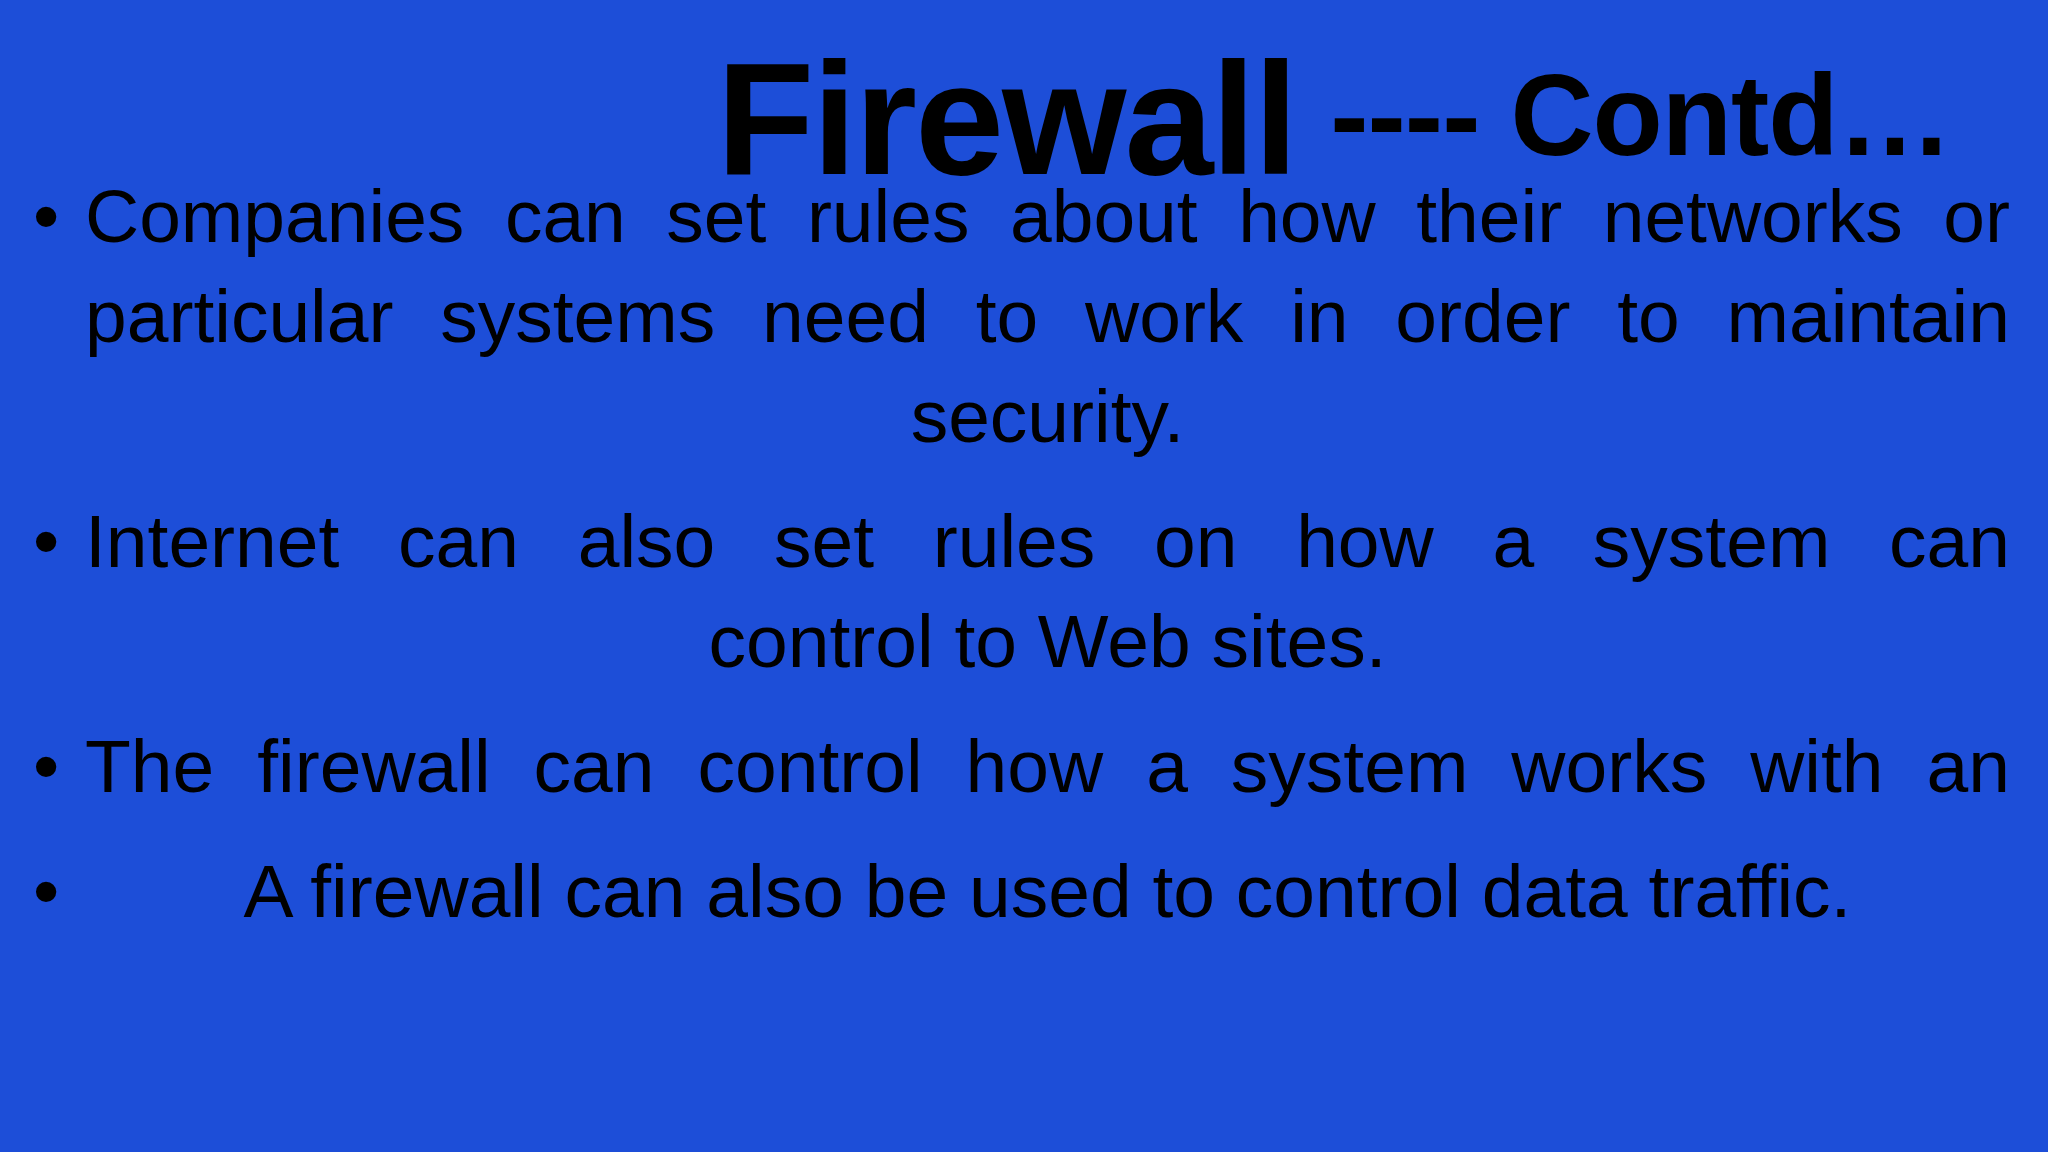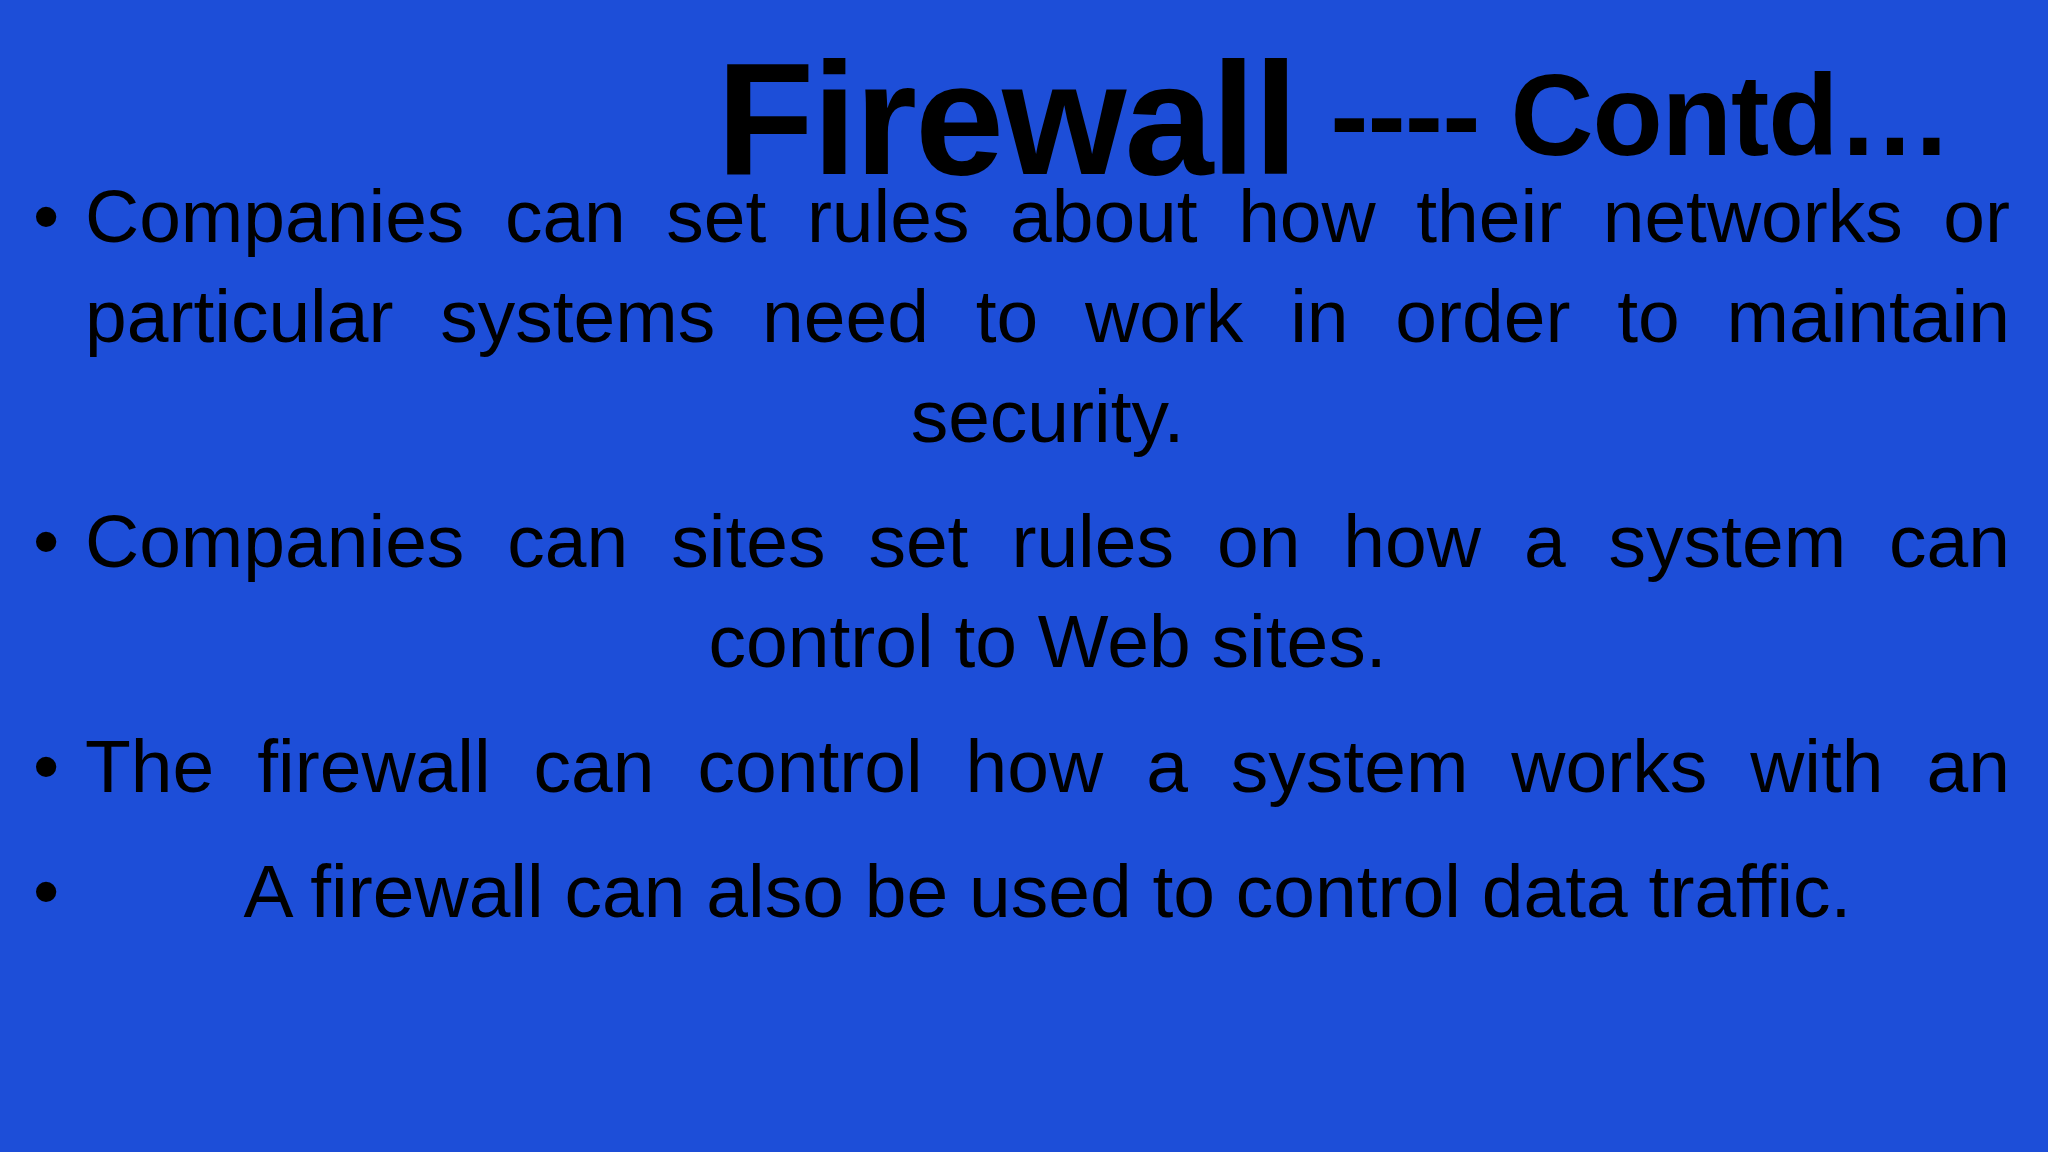--- a/index.html
+++ b/index.html
@@ -66,21 +66,21 @@
 
     <li>
       <span class="marker">•</span>
       <div class="line just">Companies can set rules about how their networks or</div>
       <div class="line just">particular systems need to work in order to maintain</div>
       <div class="line">security.</div>
     </li>
 
     <li>
       <span class="marker">•</span>
-      <div class="line just">Companies can sites set rules on how a system can</div>
+      <div class="line just">Internet can also set rules on how a system can</div>
       <div class="line">control to Web sites.</div>
     </li>
 
     <li>
       <span class="marker">•</span>
       <div class="line just">The firewall can control how a system works with an</div>
     </li>
 
     <li>
       <span class="marker">•</span>

